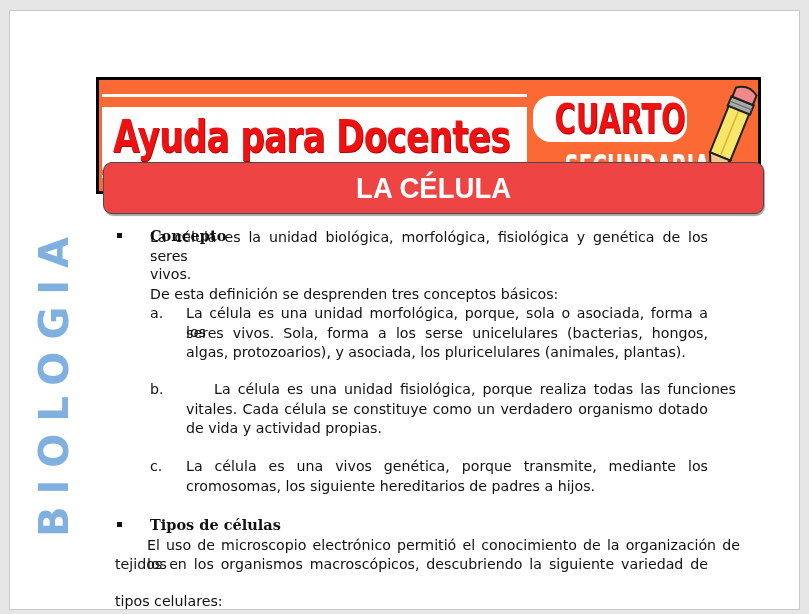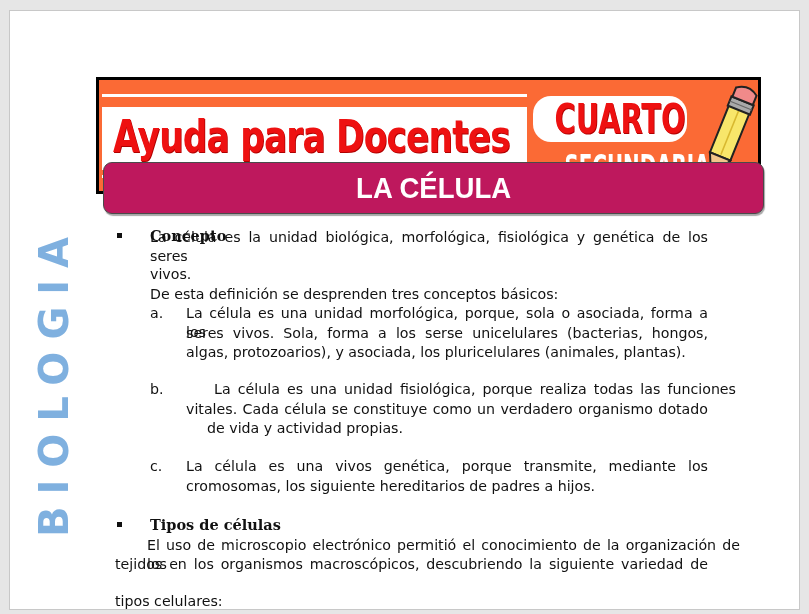--- a/index.html
+++ b/index.html
@@ -120,21 +120,21 @@
     width: 62px;
     height: 110px;
   }
   
   .title-box {
     position: absolute;
     left: 103px;
     top: 162px;
     width: 661px;
     height: 52px;
-    background: #be185d;
+    background: #ef4444;
     border: 1.5px solid #4a4a4a;
     border-radius: 9px;
     box-sizing: border-box;
     box-shadow: 1px 2px 1px rgba(0,0,0,0.35);
     display: flex;
     align-items: center;
     justify-content: center;
   }
   .title-box .title-text {
     font-family: "Liberation Sans", sans-serif;
@@ -248,21 +248,21 @@
   <div class="line" style="left:150px; top:285px;">De esta definición se desprenden tres conceptos básicos:</div>
 
   <div class="marker" style="left:150px; top:304px;">a.</div>
   <div class="line justify" style="left:186px; top:304px; width:522px;">La célula es una unidad morfológica, porque, sola o asociada, forma a los</div>
   <div class="line justify" style="left:186px; top:324px; width:522px;">seres vivos. Sola, forma a los serse unicelulares (bacterias, hongos,</div>
   <div class="line" style="left:186px; top:343px;">algas, protozoarios), y asociada, los pluricelulares (animales, plantas).</div>
 
   <div class="marker" style="left:150px; top:380px;">b.</div>
   <div class="line justify" style="left:186px; top:380px; width:522px;margin-left:28px;">La célula es una unidad fisiológica, porque realiza todas las funciones</div>
   <div class="line justify" style="left:186px; top:400px; width:522px;">vitales. Cada célula se constituye como un verdadero organismo dotado</div>
-  <div class="line" style="left:186px; top:419px;margin-left:21px;">de vida y actividad propias.</div>
+  <div class="line" style="left:186px; top:419px;">de vida y actividad propias.</div>
 
   <div class="marker" style="left:150px; top:457px;">c.</div>
   <div class="line justify" style="left:186px; top:457px; width:522px;">La célula es una vivos genética, porque transmite, mediante los</div>
   <div class="line" style="left:186px; top:477px;">cromosomas, los siguiente hereditarios de padres a hijos.</div>
 
   <div class="bullet" style="left:117px; top:522px;"></div>
   <div class="line heading" style="left:150px; top:515px;text-align:right;">Tipos de células</div>
 
   <div class="line justify" style="left:115px; top:536px; width:593px;margin-left:32px;">El uso de microscopio electrónico permitió el conocimiento de la organización de los</div>
   <div class="line justify" style="left:115px; top:555px; width:593px;">tejidos en los organismos macroscópicos, descubriendo la siguiente variedad de</div>

